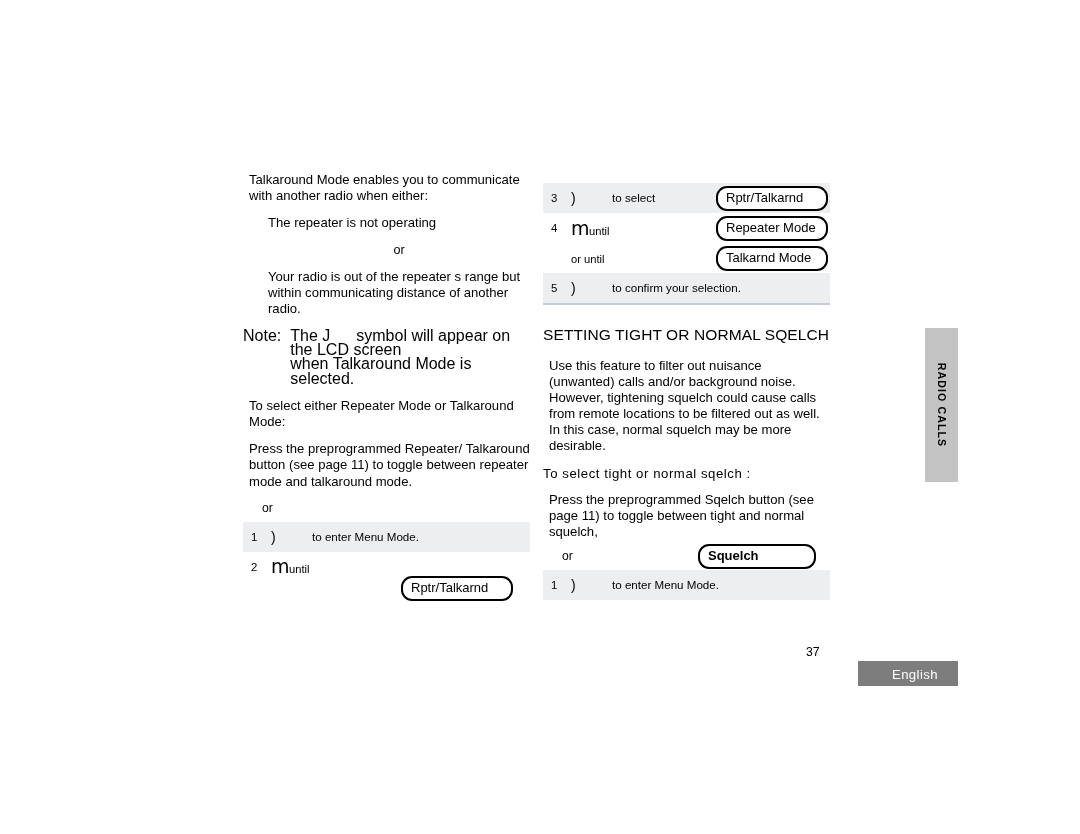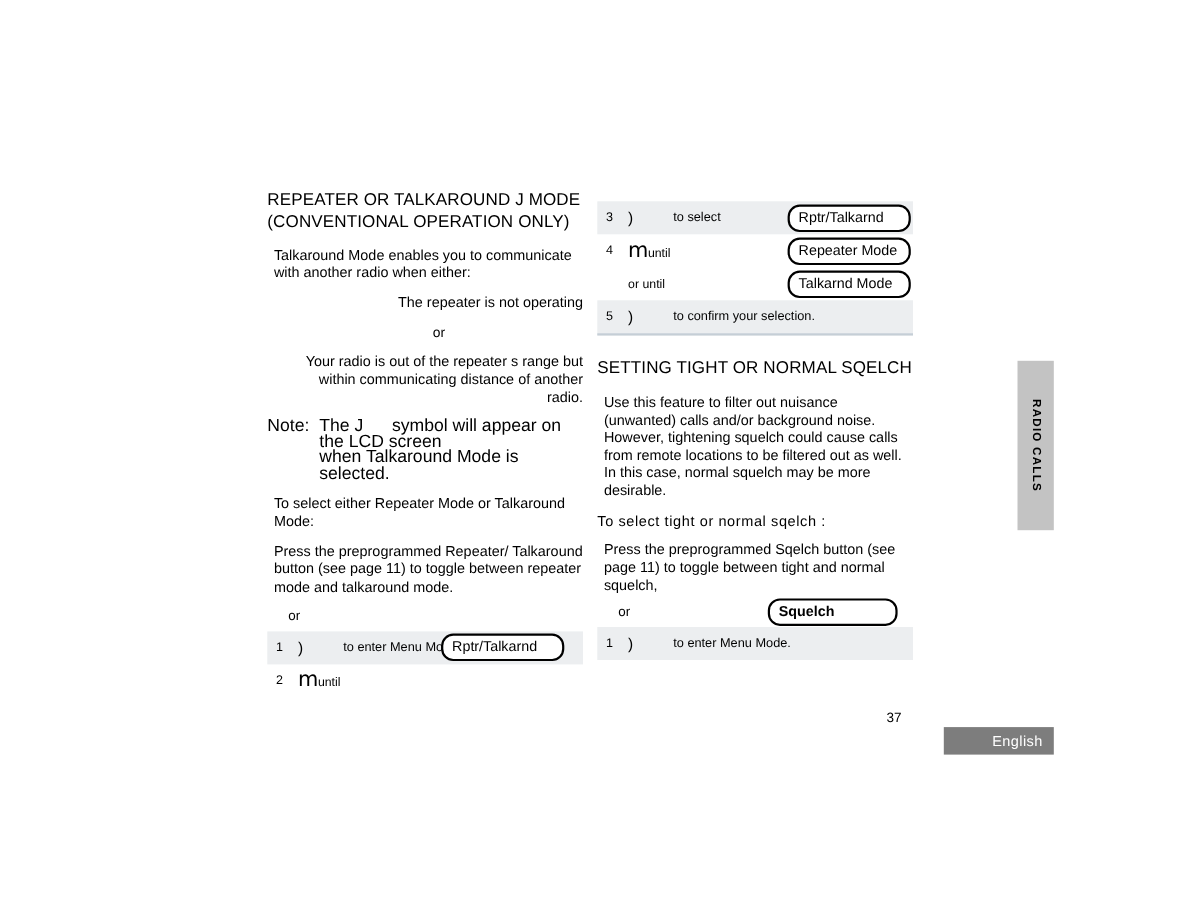--- a/index.html
+++ b/index.html
@@ -57,21 +57,20 @@
     line-height: 16.1px;
     margin: 0 0 11px 6px;
   }
   p.body.tight { margin-bottom: 9px; }
 
   p.indent {
     font-size: 13.1px;
     line-height: 16.1px;
     margin: 0 0 11px 0;
     padding-left: 25px;
-    text-align: right;
   }
   p.or-center {
     font-size: 12.6px;
     line-height: 16px;
     margin: 0 0 11px 0;
     text-align: center;
     padding-left: 25px;
   }
   p.or-small {
     font-size: 12.2px;
@@ -208,36 +207,35 @@
   .lang-box {
     position: absolute;
     left: 858px;
     top: 661px;
     width: 100px;
     height: 25px;
     background: #7d7d7d;
   }
   .lang-box span {
     position: absolute;
-    right: 10px;
+    right: 20px;
     top: 50%;
     transform: translateY(-50%);
     color: #ffffff;
     font-size: 13.2px;
     letter-spacing: 0.4px;
   }
 </style>
 </head>
 <body>
 
 <div class="page">
 
   <div class="col-left">
 
-    <h1 class="section-title">REPEATER OR TALKAROUND J MODE (CONVENTIONAL OPERATION ONLY)</h1>
 
     <p class="body">Talkaround Mode enables you to communicate with another radio when either:</p>
 
     <p class="indent">The repeater is not operating</p>
 
     <p class="or-center">or</p>
 
     <p class="indent">Your radio is out of the repeater s range but within communicating distance of another radio.</p>
 
     <div class="note">

